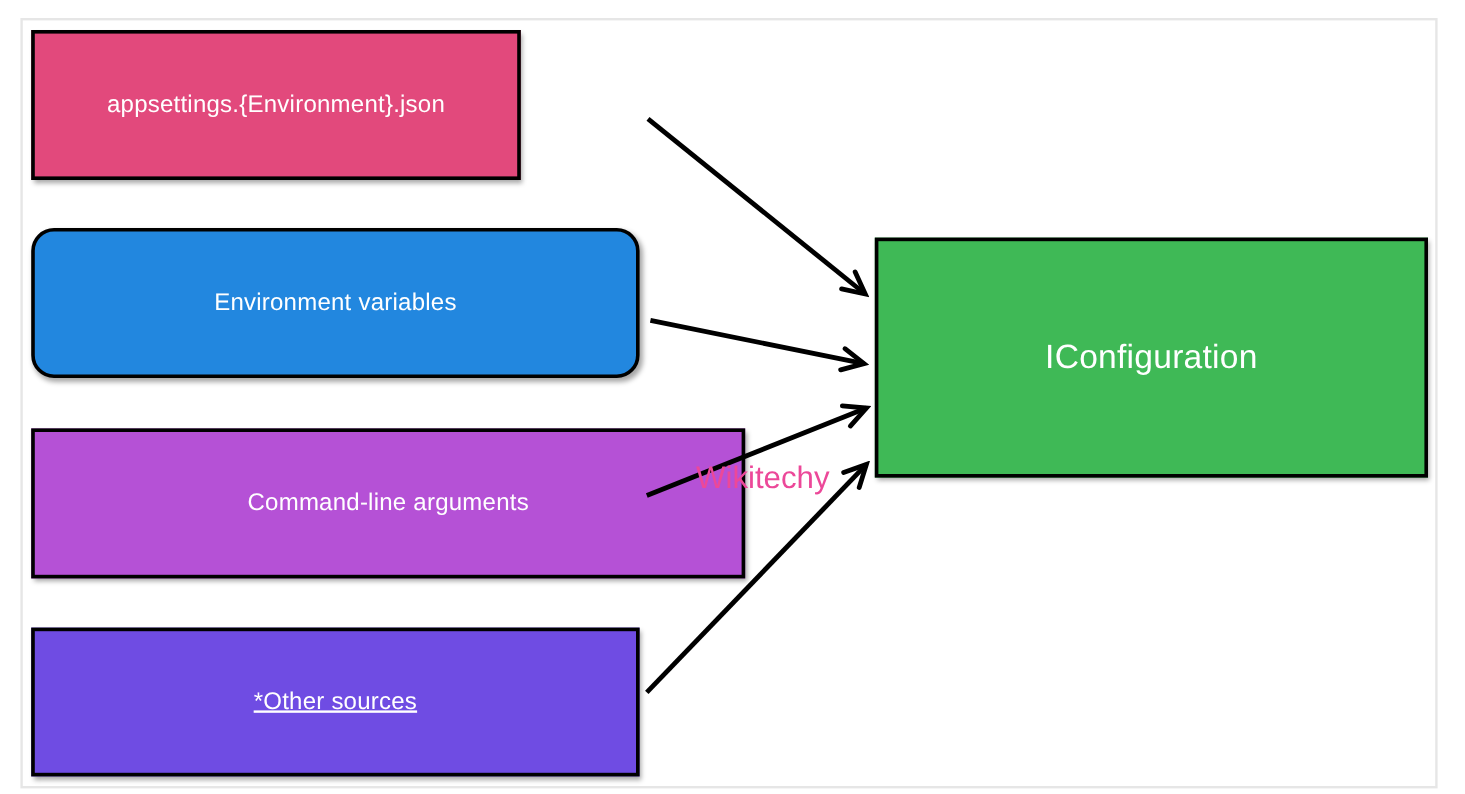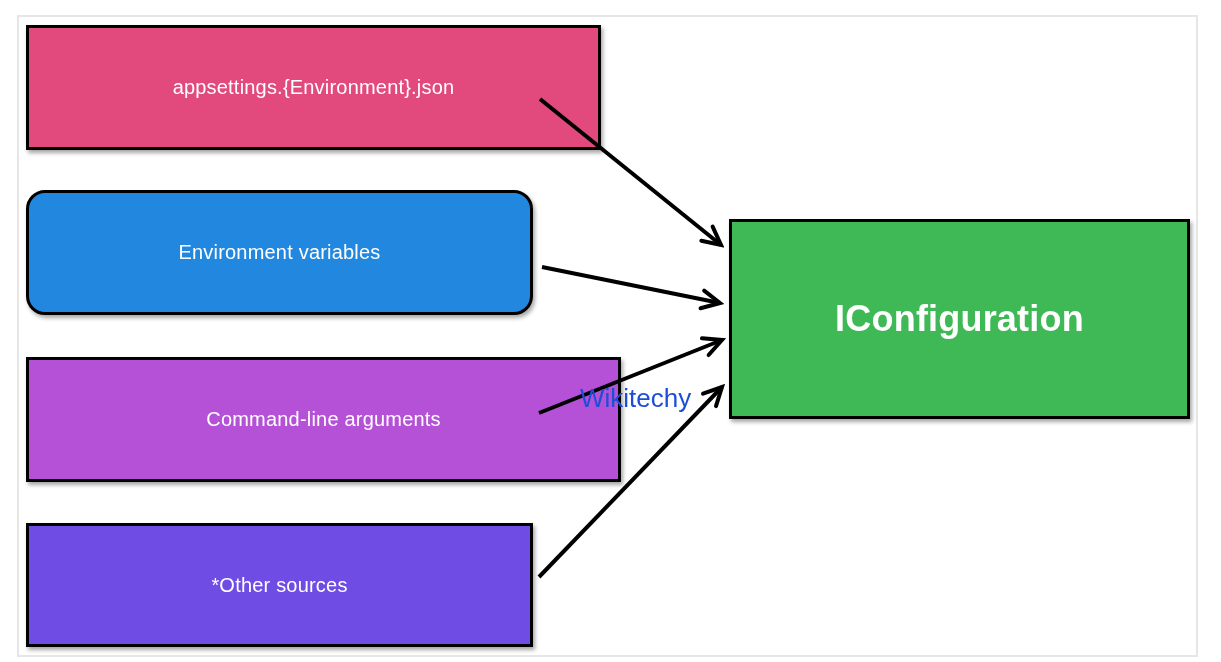--- a/index.html
+++ b/index.html
@@ -25,29 +25,28 @@
     border: 3px solid #000000;
     box-shadow: 2px 3px 4px rgba(0,0,0,0.35);
     display: flex;
     align-items: center;
     justify-content: center;
     color: #ffffff;
     font-size: 20px;
     letter-spacing: 0.2px;
     text-align: center;
   }
-  .box.s0 { left: 26px; top: 25px;  width: 575px; height: 125px; }
+  .box.s0 { left: 26px; top: 25px;  width: 408px; height: 125px; }
   .box.s1 { left: 26px; top: 190px; width: 507px; height: 125px; border-radius: 19px; }
   .box.s2 { left: 26px; top: 357px; width: 595px; height: 125px; }
   .box.s3 { left: 26px; top: 523px; width: 507px; height: 124px; }
   .box.target {
-    left: 729px; top: 219px;
+    left: 729px; top: 198px;
     width: 461px; height: 200px;
-    font-size: 36px;
-    font-weight: bold;
+    font-size: 28px;
   }
   svg.arrows-layer {
     position: absolute;
     left: 0; top: 0;
     width: 1221px; height: 662px;
     pointer-events: none;
   }
   .watermark {
     position: absolute;
     left: 580px; top: 383px;
@@ -67,21 +66,21 @@
   </div>
 
   <div class="box s1" style="background-color: rgb(34, 135, 223);">
     <span>Environment variables</span>
   </div>
 
   <div class="box s2" style="background-color: rgb(181, 81, 214);">
     <span>Command-line arguments</span>
   </div>
 
-  <div class="box s3" style="background-color: rgb(111, 76, 227);">
+  <div class="box s3" style="background-color: rgb(111, 76, 227); text-decoration: underline;">
     <span>*Other sources</span>
   </div>
 
   <div class="box target" style="background-color: rgb(63, 185, 86);">
     <span>IConfiguration</span>
   </div>
 
   <svg class="arrows-layer" width="1221" height="662" viewBox="0 0 1221 662" xmlns="http://www.w3.org/2000/svg">
     <defs>
       <marker id="arrowhead" viewBox="0 0 26 26" refX="22" refY="13" markerWidth="26" markerHeight="26" markerUnits="userSpaceOnUse" orient="auto">
@@ -89,15 +88,15 @@
       </marker>
     </defs>
     <g id="arrow-lines">
         <line x1="540" y1="99" x2="721" y2="245" stroke="#000000" stroke-width="4" marker-end="url(#arrowhead)"></line>
         <line x1="542" y1="267" x2="720" y2="303" stroke="#000000" stroke-width="4" marker-end="url(#arrowhead)"></line>
         <line x1="539" y1="413" x2="722" y2="340" stroke="#000000" stroke-width="4" marker-end="url(#arrowhead)"></line>
         <line x1="539" y1="577" x2="722" y2="387" stroke="#000000" stroke-width="4" marker-end="url(#arrowhead)"></line>
       </g>
   </svg>
 
-  <div class="watermark" style="color: #1d4ed8;">Wikitechy</div>
+  <div class="watermark" style="color: #ec4899;">Wikitechy</div>
 
 </div>
 
 </body></html>

